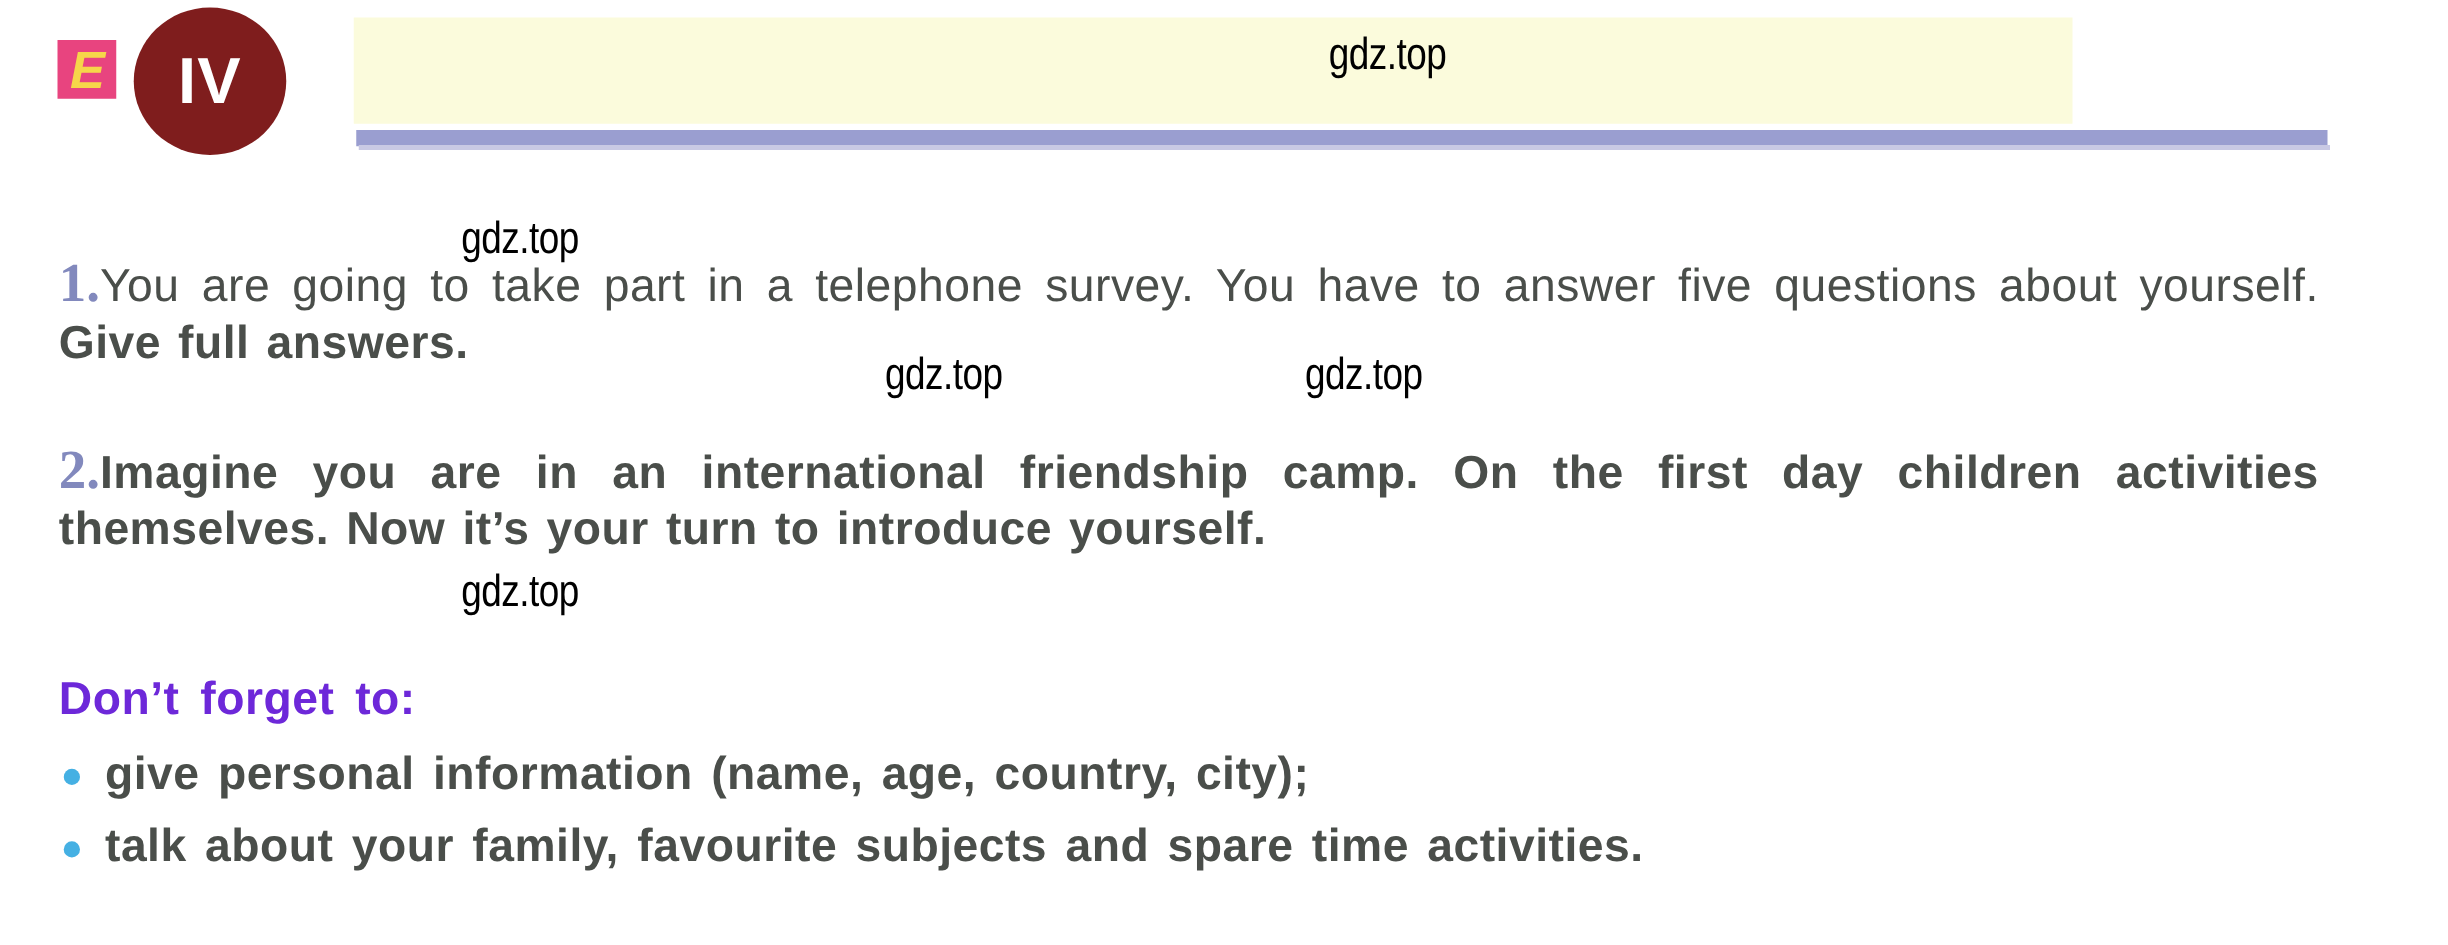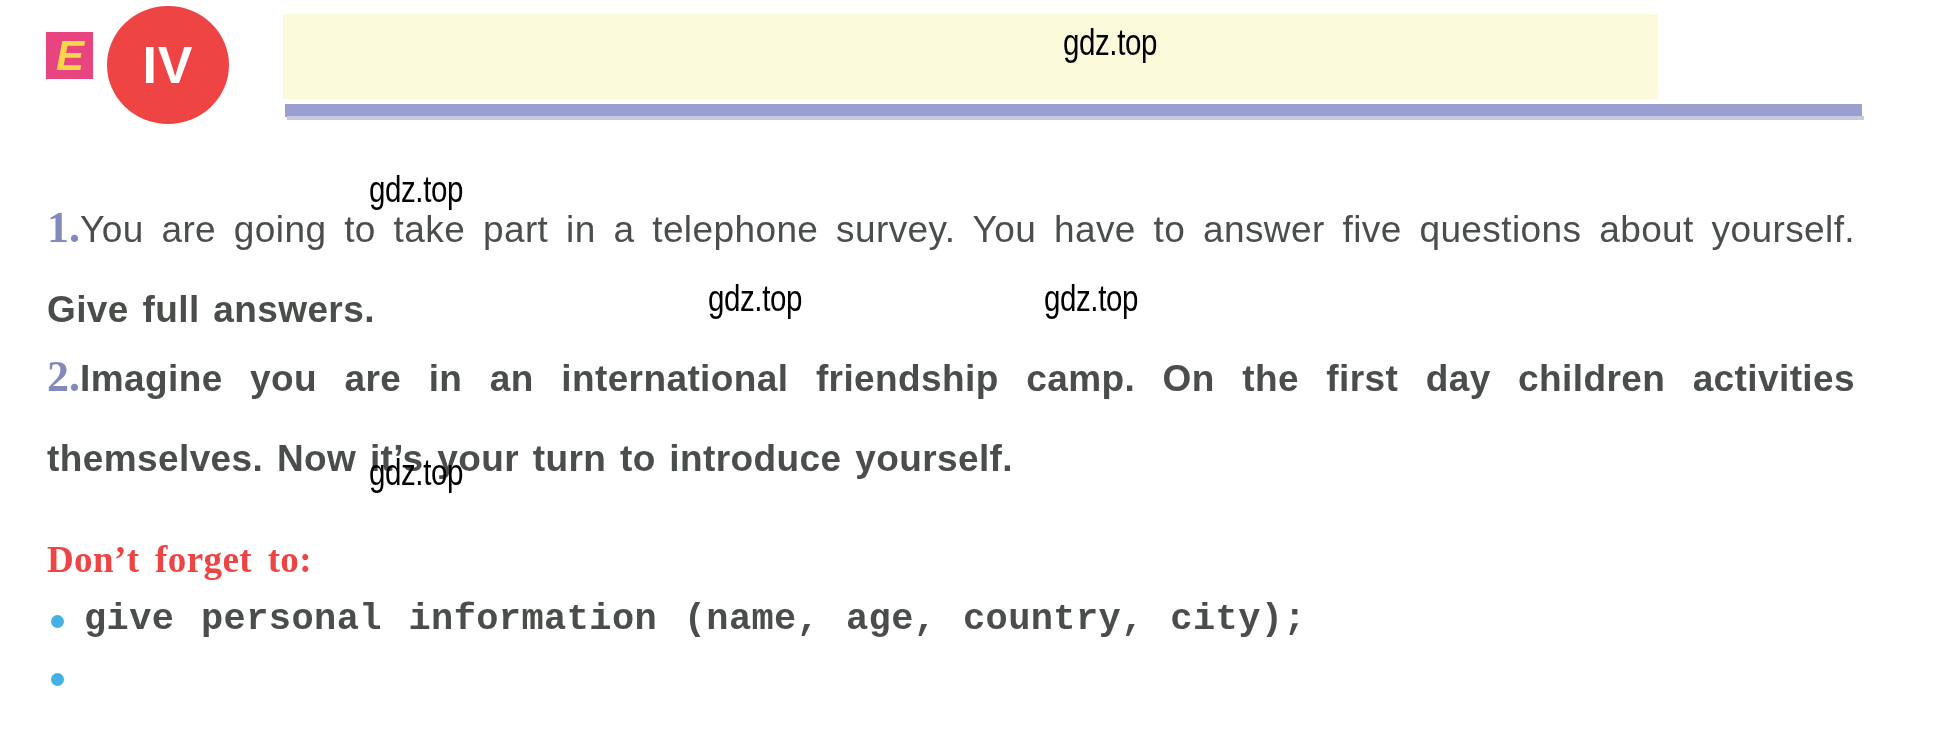--- a/index.html
+++ b/index.html
@@ -71,21 +71,21 @@
     text-align: center;
     letter-spacing: -1px;
   }
   #badge-circle {
     position: absolute;
     left: 107px;
     top: 6px;
     width: 122px;
     height: 118px;
     border-radius: 50%;
-    background: #ef4444;
+    background: #7f1d1d;
     box-shadow: 0 0 0 7px #ffffff;
   }
   #badge-label {
     position: absolute;
     left: 0;
     top: 0;
     width: 122px;
     height: 118px;
     line-height: 118px;
     text-align: center;
@@ -125,60 +125,61 @@
     color: #8289bd;
     font-family: "Liberation Serif", serif;
     font-weight: bold;
     font-size: 44px;
     letter-spacing: 0px;
   }
   .para {
     text-align: justify;
     text-justify: inter-word;
     font-size: 37px;
-    line-height: 80px;
+    line-height: 45px;
     letter-spacing: 0.4px;
     word-spacing: 3px;
+    margin-top: 16px;
   }
   .bold {
     font-weight: bold;
   }
 
   #task1 { top: 48px; }
   #task1 .para { width: 1808px; }
 
   #task2 { top: 197px; }
   #task2 .para { width: 1808px; font-weight: bold; }
 
   #task2-forget {
     position: absolute;
     left: 47px;
     top: 398px;
-    font-family: Liberation Serif, serif;
+    font-family: Liberation Sans, sans-serif;
     font-size: 37px;
     font-weight: bold;
-    color: #ef4444;
+    color: #6d28d9;
     word-spacing: 6px;
     letter-spacing: 0.4px;
   }
 
   #bullets {
     position: absolute;
     left: 47px;
     top: 455px;
     width: 1810px;
     list-style: none;
     margin: 0;
     padding: 0;
   }
   #bullets li {
     position: relative;
     padding-left: 37px;
     margin-bottom: 10px;
-    font-family: Liberation Mono, monospace;
+    font-family: Liberation Sans, sans-serif;
     font-size: 37px;
     font-weight: bold;
     color: #4a4e4a;
     line-height: 48px;
     word-spacing: 4px;
     letter-spacing: 0.4px;
   }
   .bullet-dot {
     position: absolute;
     left: 4px;
@@ -238,20 +239,21 @@
 
   <div id="task2-forget">Don’t forget to:</div>
 
   <ul id="bullets">
     <li>
       <span class="bullet-dot"></span>
       <span>give personal information (name, age, country, city);</span>
     </li>
     <li>
       <span class="bullet-dot"></span>
+      <span>talk about your family, favourite subjects and spare time activities.</span>
     </li>
   </ul>
 </div>
 
 <div class="watermark" id="wm-1">gdz.top</div>
 <div class="watermark" id="wm-2">gdz.top</div>
 <div class="watermark" id="wm-3">gdz.top</div>
 <div class="watermark" id="wm-4">gdz.top</div>
 <div class="watermark" id="wm-5">gdz.top</div>
 

